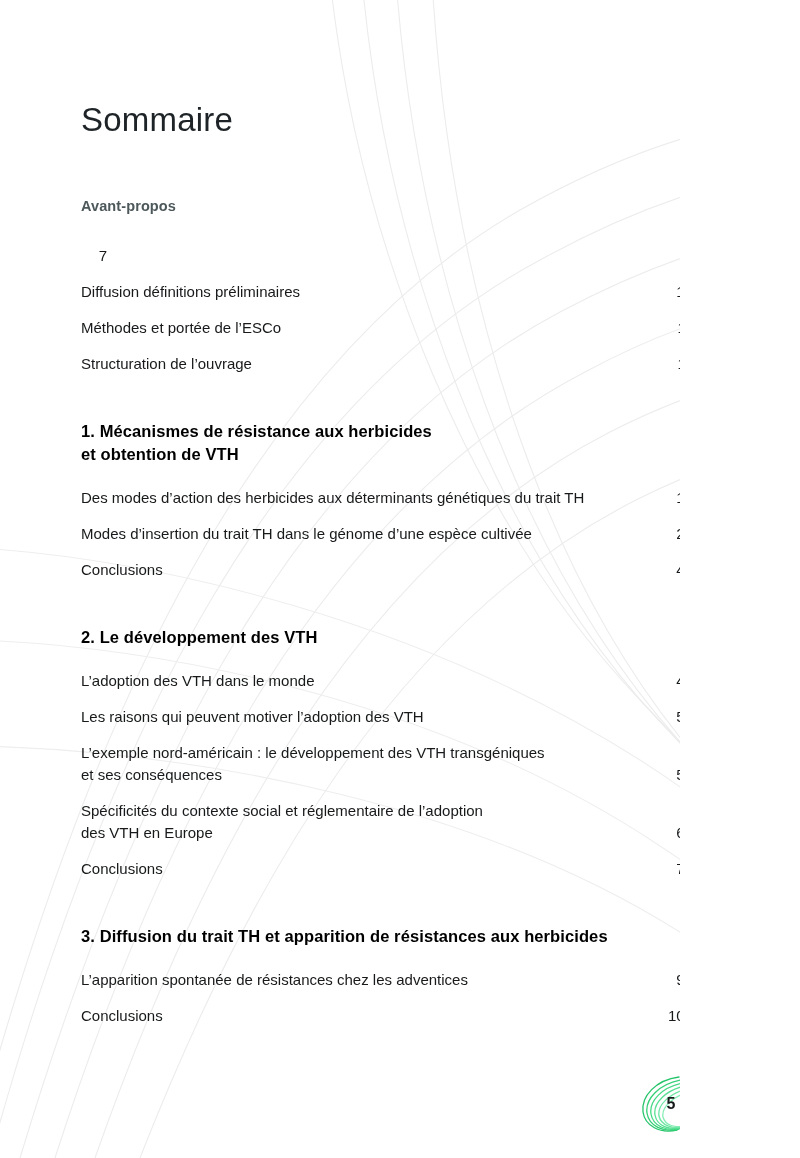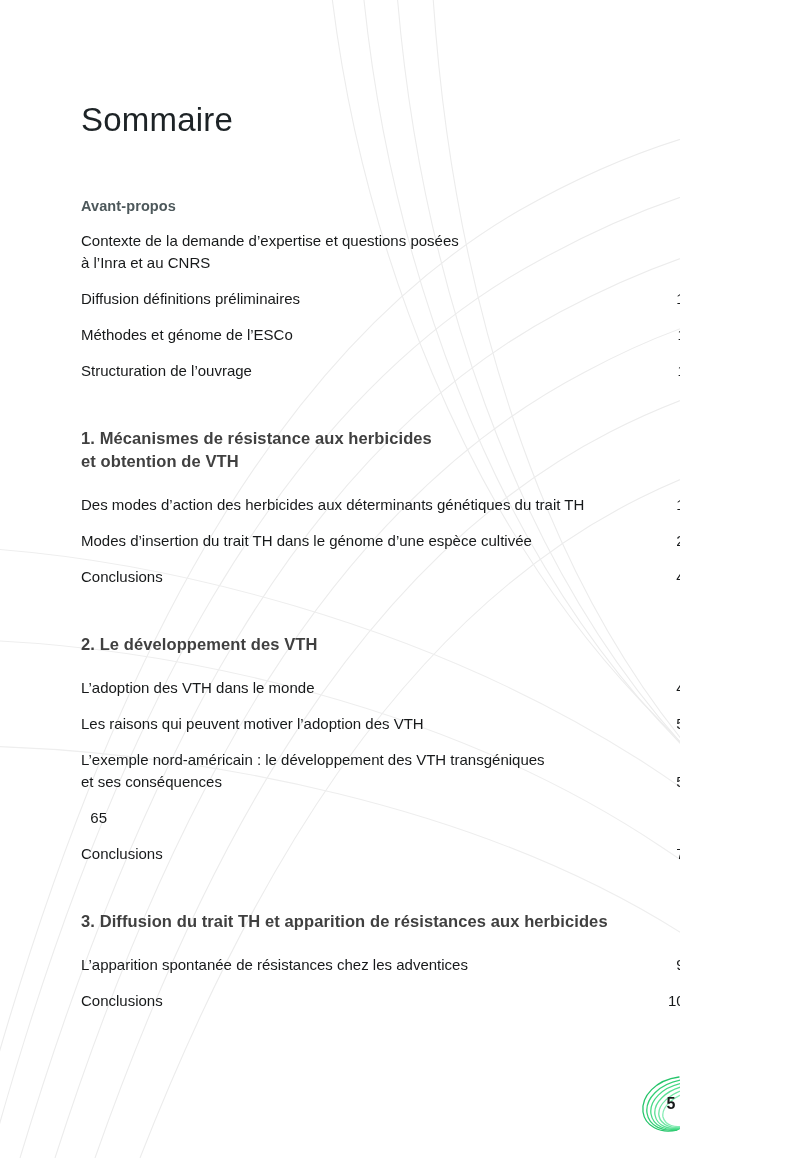--- a/index.html
+++ b/index.html
@@ -61,34 +61,34 @@
     min-width: 26px;
     align-self: flex-end;
   }
   
   .grp-head {
     font-size: 14.5px;
     line-height: 20px;
     font-weight: 700;
     color: #4d585b;
     letter-spacing: 0.1px;
-    margin-bottom: 14px;
+    margin-bottom: 29px;
     gap: 40px;
   }
   .grp-head .toc-page {
     font-weight: 400;
     color: #4d585b;
     font-size: 15px;
   }
   
   .part-head {
     font-size: 16.5px;
     line-height: 23px;
     font-weight: 700;
-    color: #404040;
+    color: #000000;
     letter-spacing: 0.1px;
     white-space: pre-line;
   }
   
   .entry {
     font-size: 15px;
     line-height: 22px;
     color: #17191a;
     font-weight: 400;
     margin-bottom: 14px;
@@ -152,30 +152,28 @@
   <div id="title">Sommaire</div>
 
   <div id="toc">
 
     <div class="toc-row grp-head">
       <span class="toc-label">Avant-propos</span>
       <span class="toc-page">7</span>
     </div>
 
     <div class="toc-row entry two-line">
-      <span class="toc-label">Contexte de la demande d’expertise et questions posées
-à l’Inra et au CNRS</span>
       <span class="toc-page">7</span>
     </div>
     <div class="toc-row entry">
       <span class="toc-label">Diffusion définitions préliminaires</span>
       <span class="toc-page">10</span>
     </div>
     <div class="toc-row entry">
-      <span class="toc-label">Méthodes et génome de l’ESCo</span>
+      <span class="toc-label">Méthodes et portée de l’ESCo</span>
       <span class="toc-page">11</span>
     </div>
     <div class="toc-row entry">
       <span class="toc-label">Structuration de l’ouvrage</span>
       <span class="toc-page">11</span>
     </div>
 
     <div class="spacer-before-part"></div>
     <div class="toc-row part-head">
       <span class="toc-label">1. Mécanismes de résistance aux herbicides
@@ -209,20 +207,22 @@
     <div class="toc-row entry">
       <span class="toc-label">Les raisons qui peuvent motiver l’adoption des VTH</span>
       <span class="toc-page">50</span>
     </div>
     <div class="toc-row entry two-line">
       <span class="toc-label">L’exemple nord-américain : le développement des VTH transgéniques
 et ses conséquences</span>
       <span class="toc-page">53</span>
     </div>
     <div class="toc-row entry two-line">
+      <span class="toc-label">Spécificités du contexte social et réglementaire de l’adoption
+des VTH en Europe</span>
       <span class="toc-page">65</span>
     </div>
     <div class="toc-row entry">
       <span class="toc-label">Conclusions</span>
       <span class="toc-page">74</span>
     </div>
 
     <div class="spacer-before-part"></div>
     <div class="toc-row part-head">
       <span class="toc-label">3. Diffusion du trait TH et apparition de résistances aux herbicides</span>

